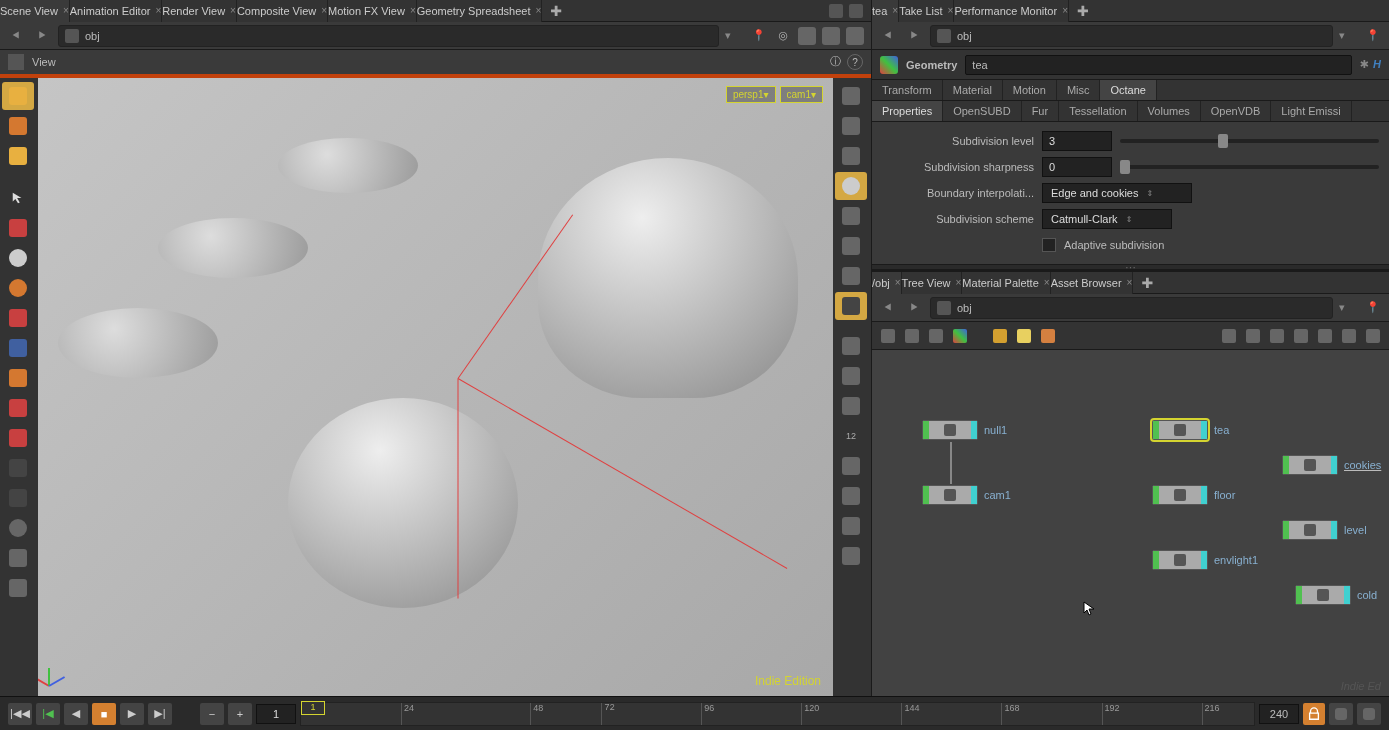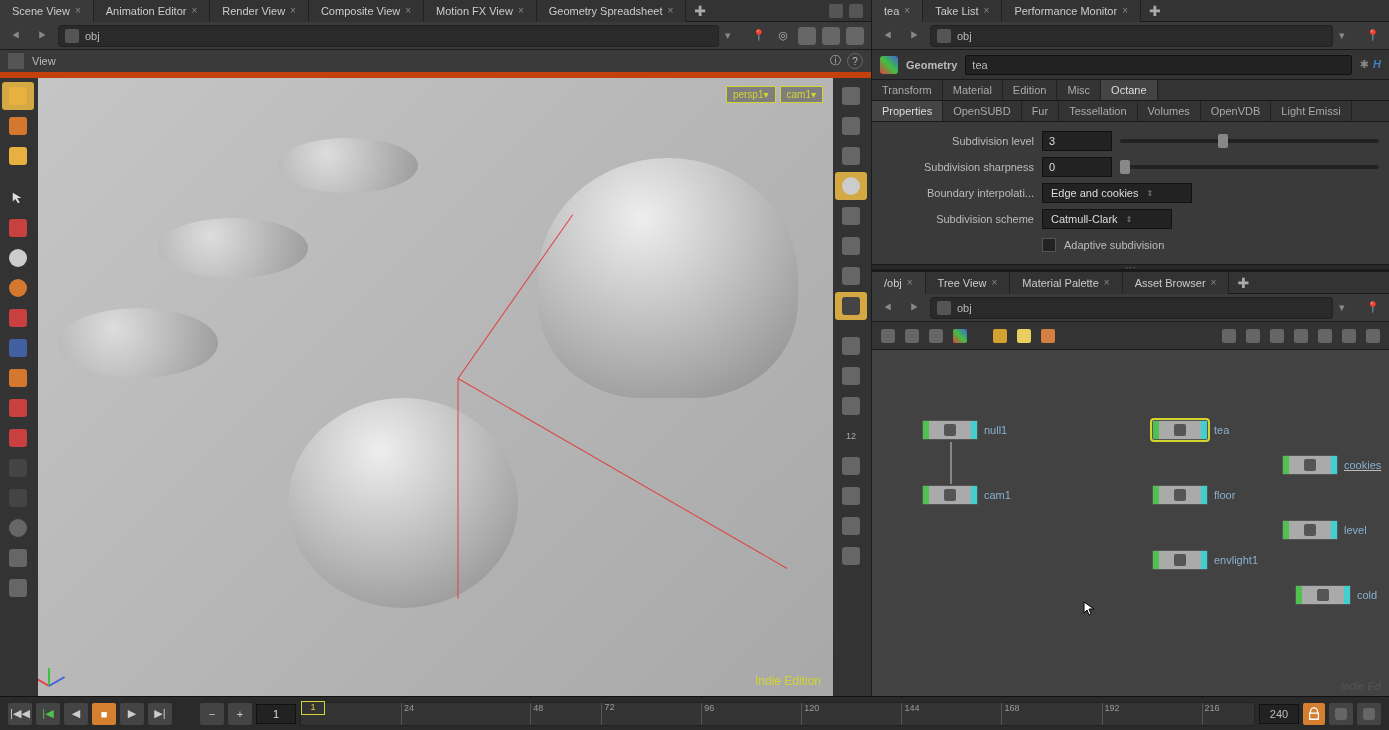--- a/index.html
+++ b/index.html
@@ -4,38 +4,38 @@
 <style>
 * { margin: 0; padding: 0; box-sizing: border-box; font-family: sans-serif; }
 body { background: #2a2a2a; color: #bbb; font-size: 11px; overflow: hidden; width: 1389px; height: 730px; }
 .app { display: flex; flex-direction: column; height: 100%; }
 .main { display: flex; flex: 1; overflow: hidden; }
 .left-panel { width: 872px; display: flex; flex-direction: column; border-right: 1px solid #1a1a1a; }
 .right-panel { flex: 1; display: flex; flex-direction: column; }
 
 
 .tab-bar { display: flex; background: #333; height: 22px; align-items: center; border-bottom: 1px solid #1a1a1a; }
-.tab { padding: 3px 12px; background: #333; border-right: 1px solid #222; cursor: pointer; color: #ccc; position: relative; display: flex; align-items: center; gap: 5px; height: 22px; }
+.tab { padding: 3px 0; background: #333; border-right: 1px solid #222; cursor: pointer; color: #ccc; position: relative; display: flex; align-items: center; gap: 5px; height: 22px; }
 .tab.active { background: #3a3a3a; }
 .tab-close { color: #888; font-size: 10px; }
 .tab-add { padding: 2px 8px; color: #aaa; cursor: pointer; font-size: 14px; }
 .tab-bar-icons { margin-left: auto; display: flex; gap: 6px; padding-right: 8px; }
 .small-icon { width: 14px; height: 14px; background: #555; border-radius: 2px; }
 
 
 .nav-bar { display: flex; background: #3a3a3a; height: 28px; align-items: center; padding: 0 6px; gap: 6px; border-bottom: 1px solid #1a1a1a; }
 .nav-arrow { width: 20px; height: 18px; display: flex; align-items: center; justify-content: center; color: #888; cursor: pointer; font-size: 13px; }
 .path-box { flex: 1; background: #2a2a2a; border: 1px solid #222; height: 22px; display: flex; align-items: center; padding: 0 6px; border-radius: 3px; }
 .path-icon { width: 14px; height: 14px; background: #555; margin-right: 6px; border-radius: 2px; }
 .nav-dropdown { width: 18px; color: #888; }
 .nav-tools { display: flex; gap: 4px; }
 .nav-tool { width: 20px; height: 20px; display: flex; align-items: center; justify-content: center; cursor: pointer; }
 
 
-.view-header { display: flex; background: #3a3a3a; height: 28px; align-items: center; padding: 0 8px; border-bottom: 6px solid #c2410c; }
+.view-header { display: flex; background: #3a3a3a; height: 28px; align-items: center; padding: 0 8px; border-bottom: 4px solid #c2410c; }
 .view-icon { width: 16px; height: 16px; background: #555; margin-right: 8px; }
 .view-header-right { margin-left: auto; display: flex; gap: 6px; }
 .help-icon { width: 16px; height: 16px; border: 1px solid #666; border-radius: 50%; display: flex; align-items: center; justify-content: center; font-size: 10px; }
 
 
 .viewport-area { flex: 1; display: flex; position: relative; background: #b8b8b8; }
 .left-toolbar { width: 38px; background: #333; display: flex; flex-direction: column; padding: 4px 2px; gap: 2px; }
 .right-toolbar { width: 38px; background: #333; display: flex; flex-direction: column; padding: 4px 2px; gap: 2px; }
 .tool-btn { width: 32px; height: 28px; display: flex; align-items: center; justify-content: center; cursor: pointer; border-radius: 3px; position: relative; }
 .tool-btn.active { background: #d4a843; }
@@ -367,21 +367,21 @@
         <div class="param-name-box"><span>tea</span></div>
         <div class="param-config">
           <div class="gear-icon">✱</div>
           <div class="gear-icon" style="color:#4080c0;font-style:italic;font-weight:bold">H</div>
         </div>
       </div>
 
       <div class="sub-tabs">
         <div class="sub-tab">Transform</div>
         <div class="sub-tab">Material</div>
-        <div class="sub-tab">Edition</div>
+        <div class="sub-tab">Motion</div>
         <div class="sub-tab">Misc</div>
         <div class="sub-tab active">Octane</div>
       </div>
 
       <div class="sub-tabs">
         <div class="sub-tab active">Properties</div>
         <div class="sub-tab">OpenSUBD</div>
         <div class="sub-tab">Fur</div>
         <div class="sub-tab">Tessellation</div>
         <div class="sub-tab">Volumes</div>

